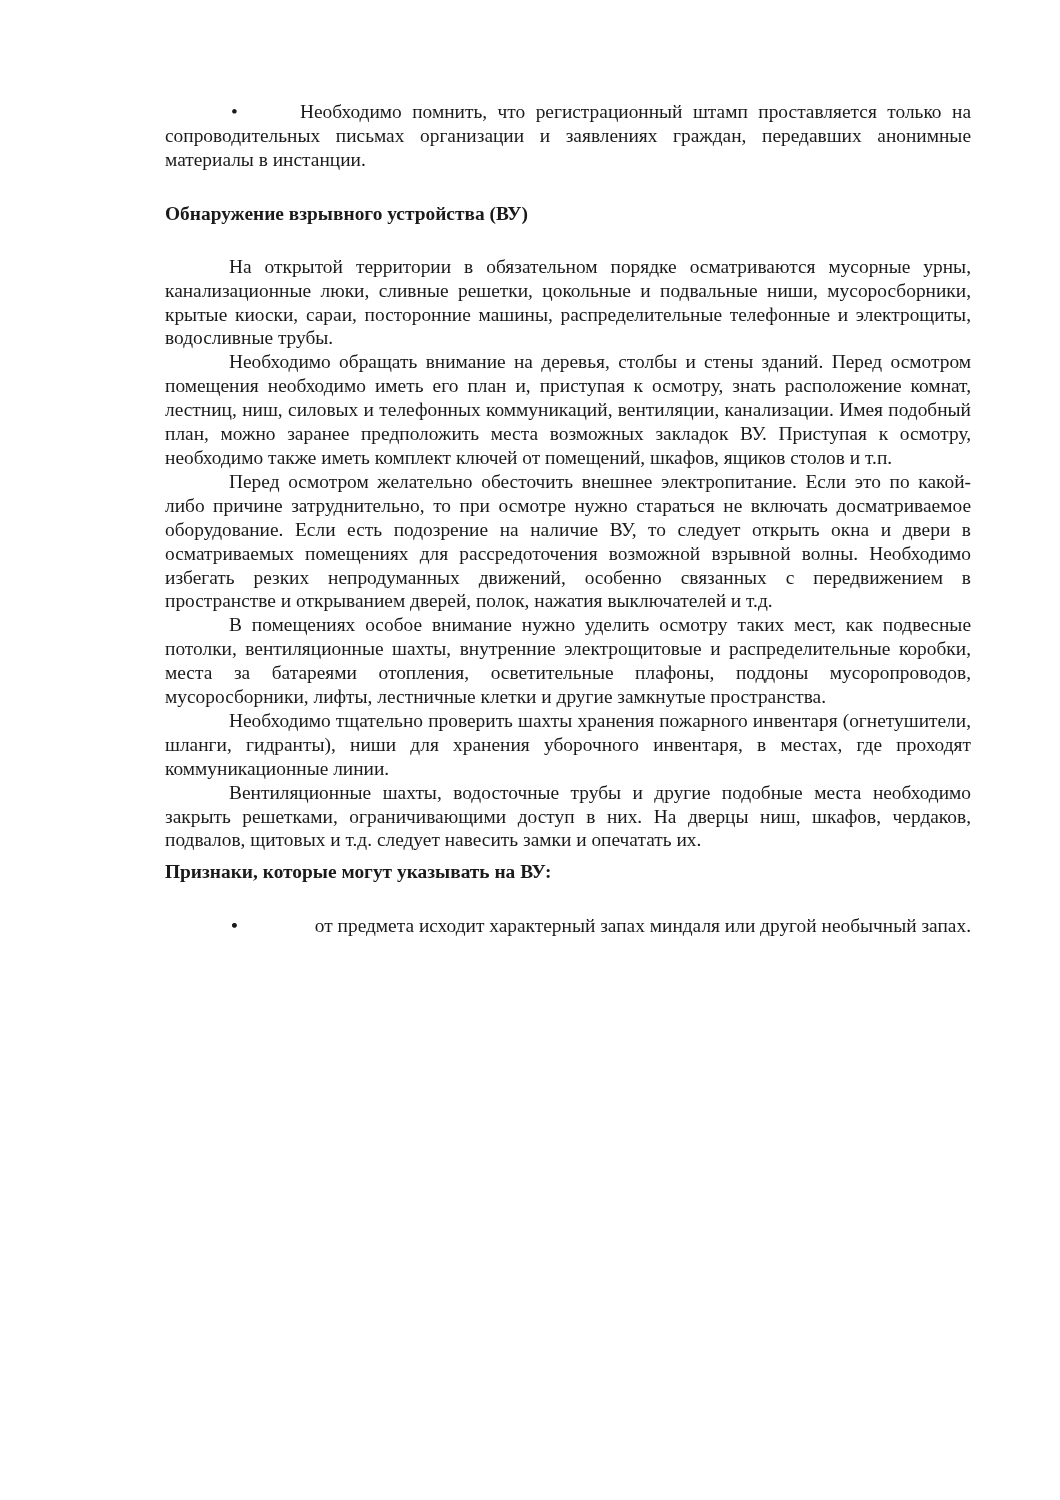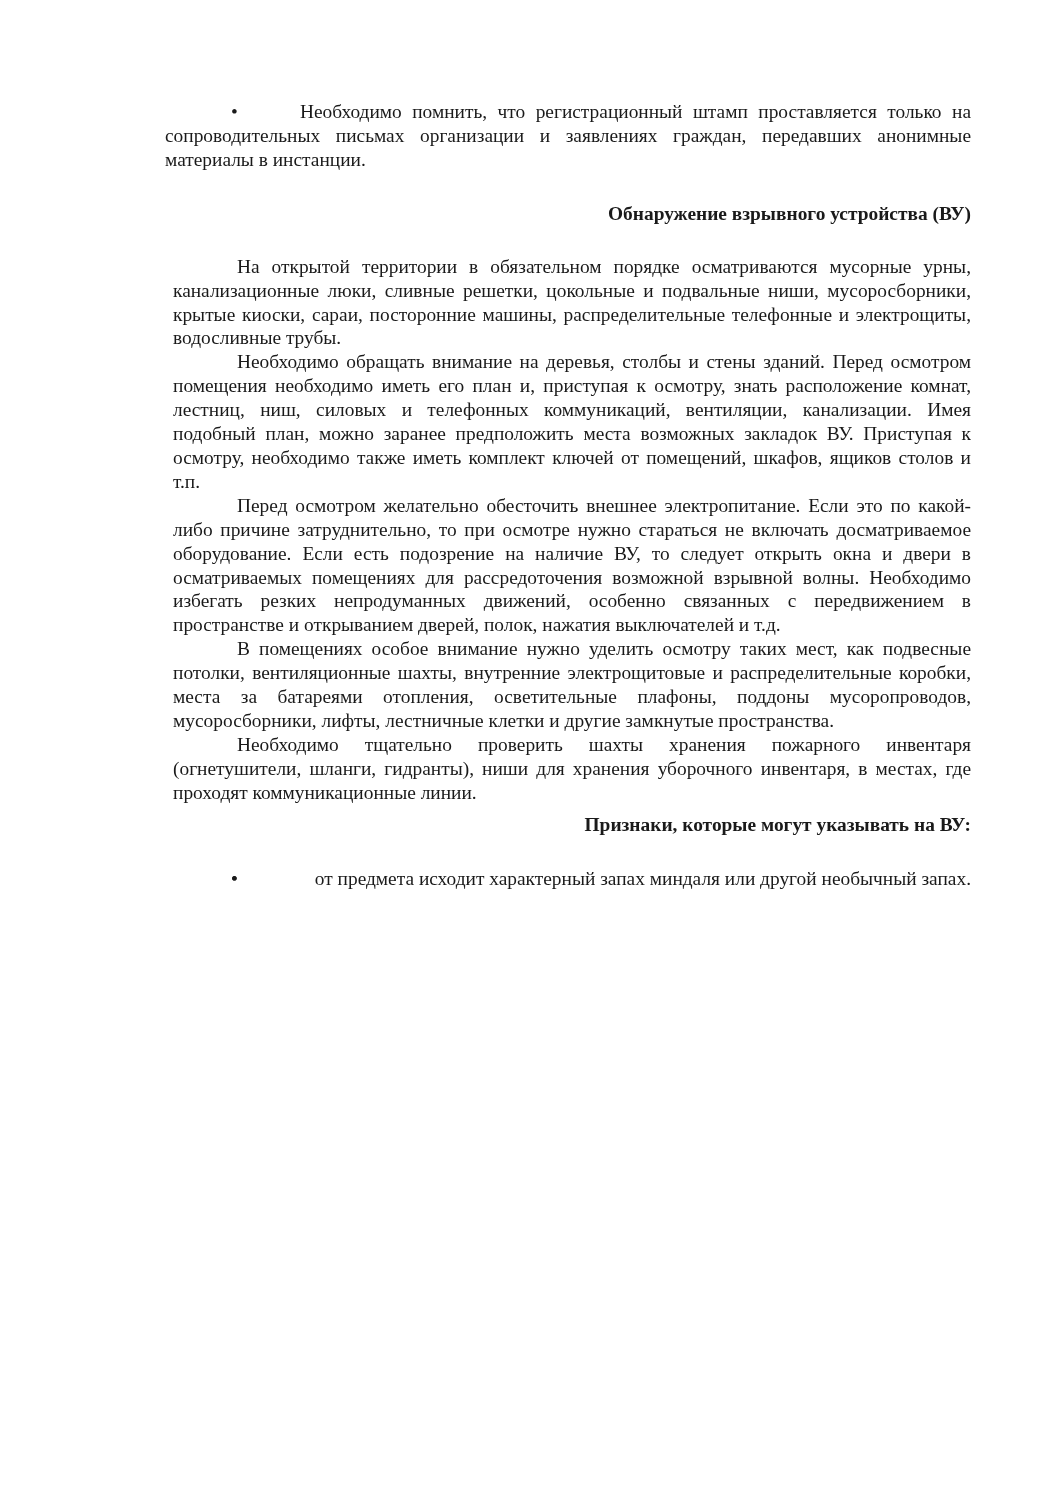--- a/index.html
+++ b/index.html
@@ -1,24 +1,24 @@
 <!DOCTYPE html>
 <html><head>
 <meta charset="utf-8">
 <style>
   html, body { margin: 0; padding: 0; background: #ffffff; }
   body { width: 1060px; height: 1500px; position: relative; overflow: hidden;
          font-family: "Liberation Serif", serif; color: #1a1a1a; }
   .page { position: absolute; left: 165px; top: 100px; width: 806px; }
   p { margin: 0; font-size: 19.4px; line-height: 23.9px; text-align: justify; }
-  .indent { text-indent: 64px; margin-left: 8px; }
+  .indent { text-indent: 64px; }
   .first-bullet { position: relative; text-indent: 0; }
   .first-bullet .bul { position: absolute; left: 66px; top: 0; }
   .first-bullet .lead { display: inline-block; width: 135px; }
-  h2 { margin: 0; font-size: 19.4px; font-weight: bold; text-align: right;
+  h2 { margin: 0; font-size: 19.4px; font-weight: bold; text-align: left;
        line-height: 24px; }
   #h1 { margin-top: 30px; margin-bottom: 29px; }
   #h2 { margin-bottom: 30px; }
   .gap { height: 8px; }
   ul.signs { list-style: none; margin: 0; padding: 0; }
   ul.signs li { font-size: 19.4px; line-height: 23.9px; padding-left: 88px; position: relative; }
   ul.signs li .dot { position: absolute; left: 66px; }
   .tail { margin-left: -28px; text-align: right; }
 </style>
 </head>
@@ -28,20 +28,21 @@
 
   <p class="first-bullet"><span class="bul">•</span><span class="lead"></span><span>Необходимо помнить, что регистрационный штамп проставляется только на сопроводительных письмах организации и заявлениях граждан, передавших анонимные материалы в инстанции.</span></p>
 
   <h2 id="h1">Обнаружение взрывного устройства (ВУ)</h2>
 
   <p class="indent">На открытой территории в обязательном порядке осматриваются мусорные урны, канализационные люки, сливные решетки, цокольные и подвальные ниши, мусоросборники, крытые киоски, сараи, посторонние машины, распределительные телефонные и электрощиты, водосливные трубы.</p>
   <p class="indent">Необходимо обращать внимание на деревья, столбы и стены зданий. Перед осмотром помещения необходимо иметь его план и, приступая к осмотру, знать расположение комнат, лестниц, ниш, силовых и телефонных коммуникаций, вентиляции, канализации. Имея подобный план, можно заранее предположить места возможных закладок ВУ. Приступая к осмотру, необходимо также иметь комплект ключей от помещений, шкафов, ящиков столов и т.п.</p>
   <p class="indent">Перед осмотром желательно обесточить внешнее электропитание. Если это по какой-либо причине затруднительно, то при осмотре нужно стараться не включать досматриваемое оборудование. Если есть подозрение на наличие ВУ, то следует открыть окна и двери в осматриваемых помещениях для рассредоточения возможной взрывной волны. Необходимо избегать резких непродуманных движений, особенно связанных с передвижением в пространстве и открыванием дверей, полок, нажатия выключателей и т.д.</p>
   <p class="indent">В помещениях особое внимание нужно уделить осмотру таких мест, как подвесные потолки, вентиляционные шахты, внутренние электрощитовые и распределительные коробки, места за батареями отопления, осветительные плафоны, поддоны мусоропроводов, мусоросборники, лифты, лестничные клетки и другие замкнутые пространства.</p>
   <p class="indent">Необходимо тщательно проверить шахты хранения пожарного инвентаря (огнетушители, шланги, гидранты), ниши для хранения уборочного инвентаря, в местах, где проходят коммуникационные линии.</p>
+  <p class="indent">Вентиляционные шахты, водосточные трубы и другие подобные места необходимо закрыть решетками, ограничивающими доступ в них. На дверцы ниш, шкафов, чердаков, подвалов, щитовых и т.д. следует навесить замки и опечатать их.</p>
   <div class="gap"></div>
 
   <h2 id="h2">Признаки, которые могут указывать на ВУ:</h2>
 
   <ul class="signs">
     <li><span class="dot">•</span></li>
     <li><span class="dot">•</span></li>
   </ul>
   <p class="tail">от предмета исходит характерный запах миндаля или другой необычный запах.</p>
 

